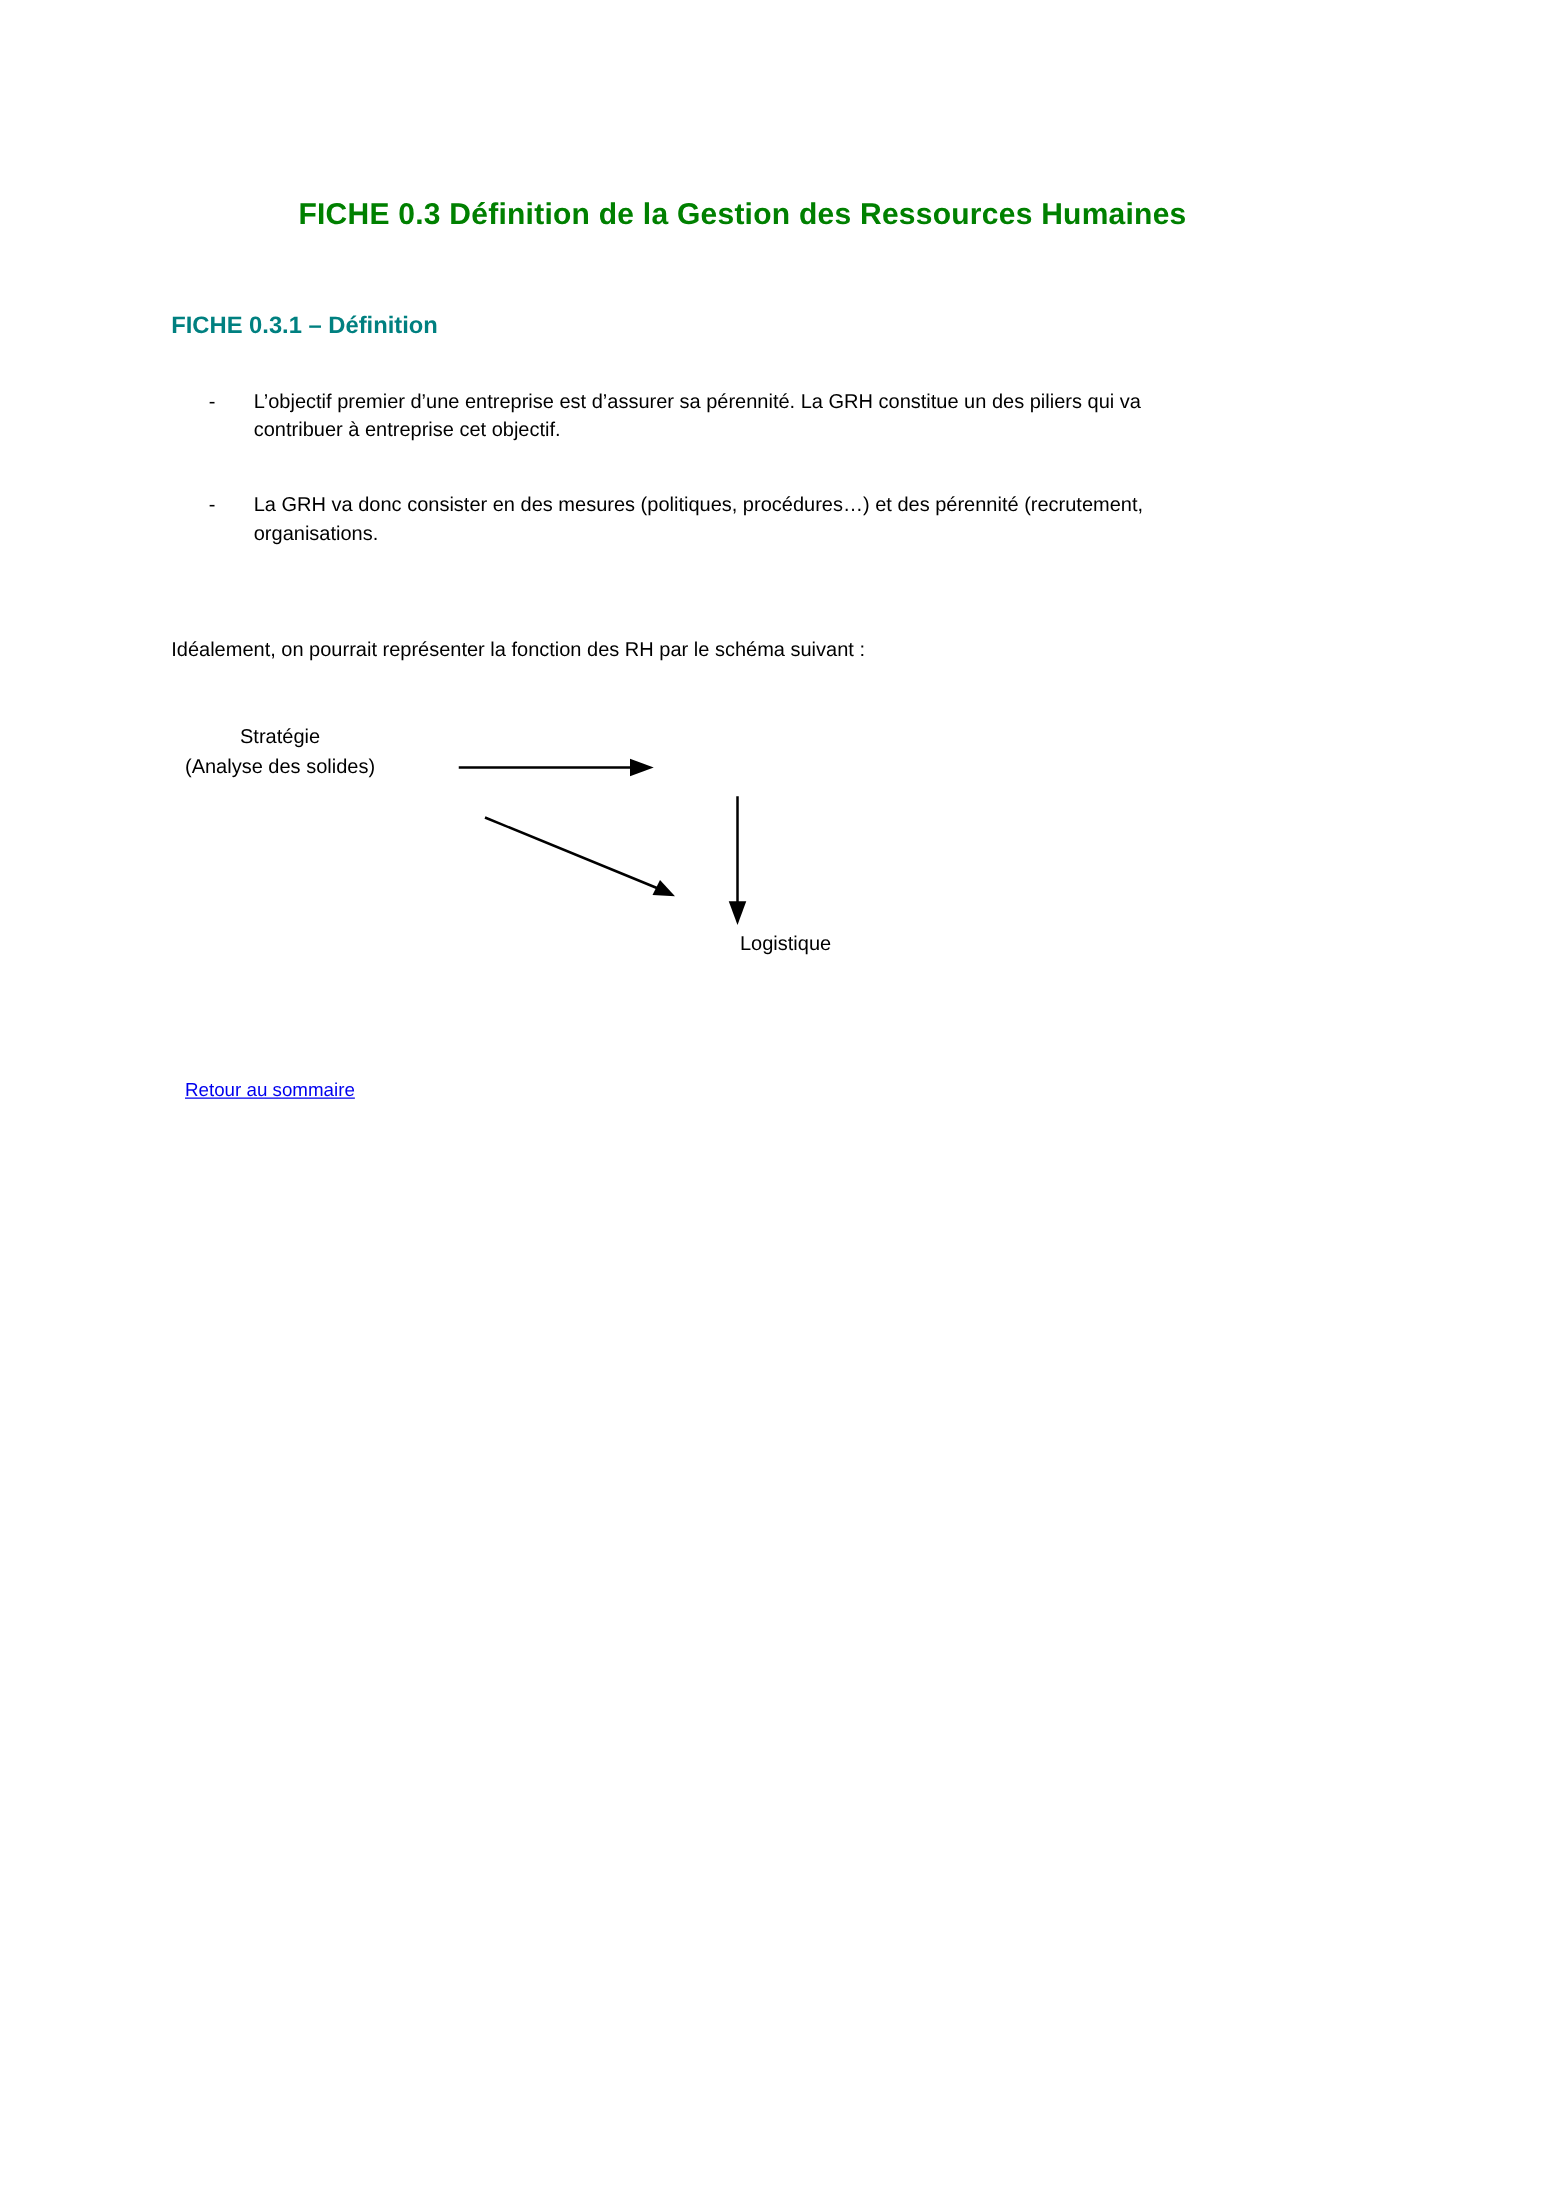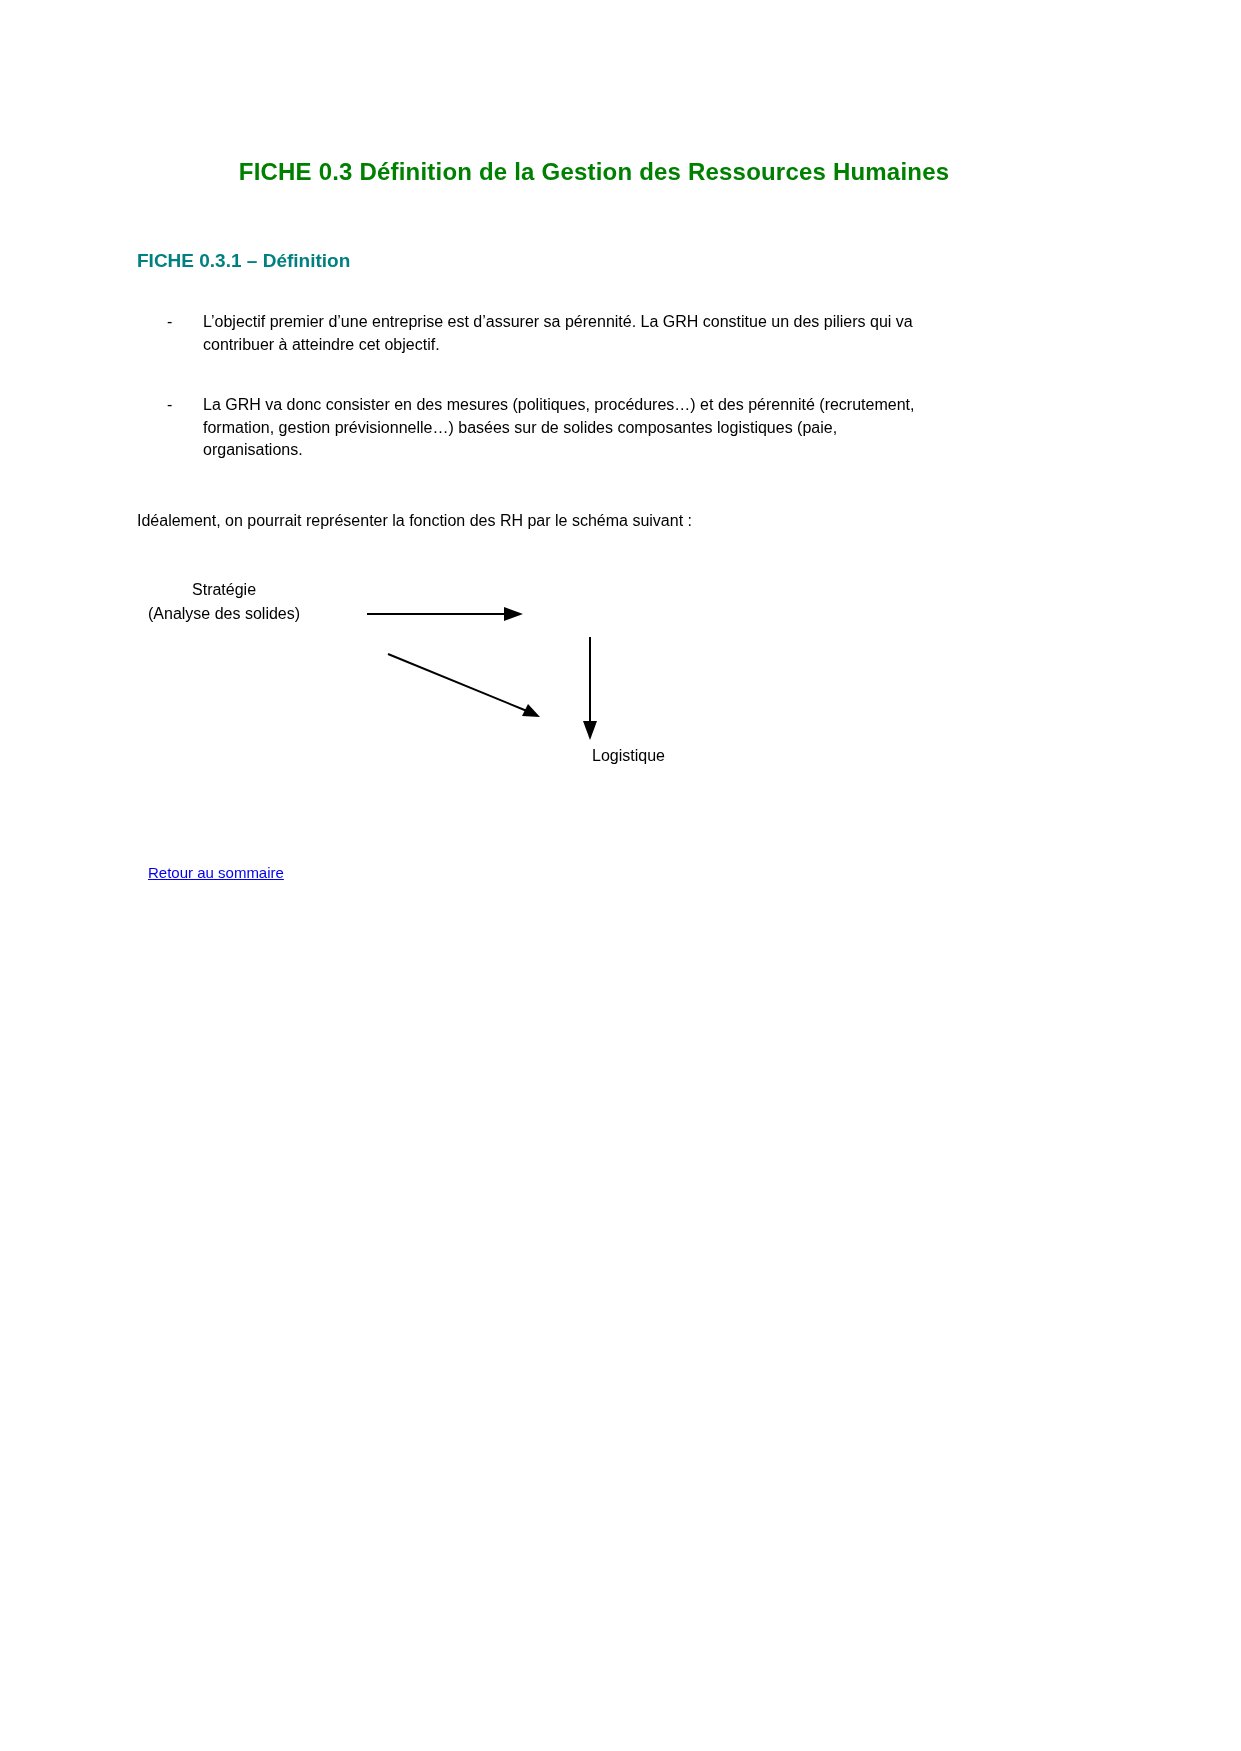--- a/index.html
+++ b/index.html
@@ -95,29 +95,28 @@
 <div class="page">
 
   <h1 class="doc-title">FICHE 0.3 Définition de la Gestion des Ressources Humaines</h1>
 
   <h2 class="section-title">FICHE 0.3.1 – Définition</h2>
 
   <div class="bullet body-text" style="top:311px">
     <span class="dash">-</span>
     <div>
       <div>L’objectif premier d’une entreprise est d’assurer sa pérennité. La GRH constitue un des piliers qui va</div>
-      <div>contribuer à atteindre cet objectif.</div>
+      <div>contribuer à entreprise cet objectif.</div>
     </div>
   </div>
 
   <div class="bullet body-text" style="top:394px">
     <span class="dash">-</span>
     <div>
       <div>La GRH va donc consister en des mesures (politiques, procédures…) et des pérennité (recrutement,</div>
-      <div>formation, gestion prévisionnelle…) basées sur de solides composantes logistiques (paie,</div>
       <div>organisations.</div>
     </div>
   </div>
 
   <p class="intro body-text">Idéalement, on pourrait représenter la fonction des RH par le schéma suivant :</p>
 
   <div class="diagram-label label-strategie">
     <div>Stratégie</div>
     <div>(Analyse des solides)</div>
   </div>

